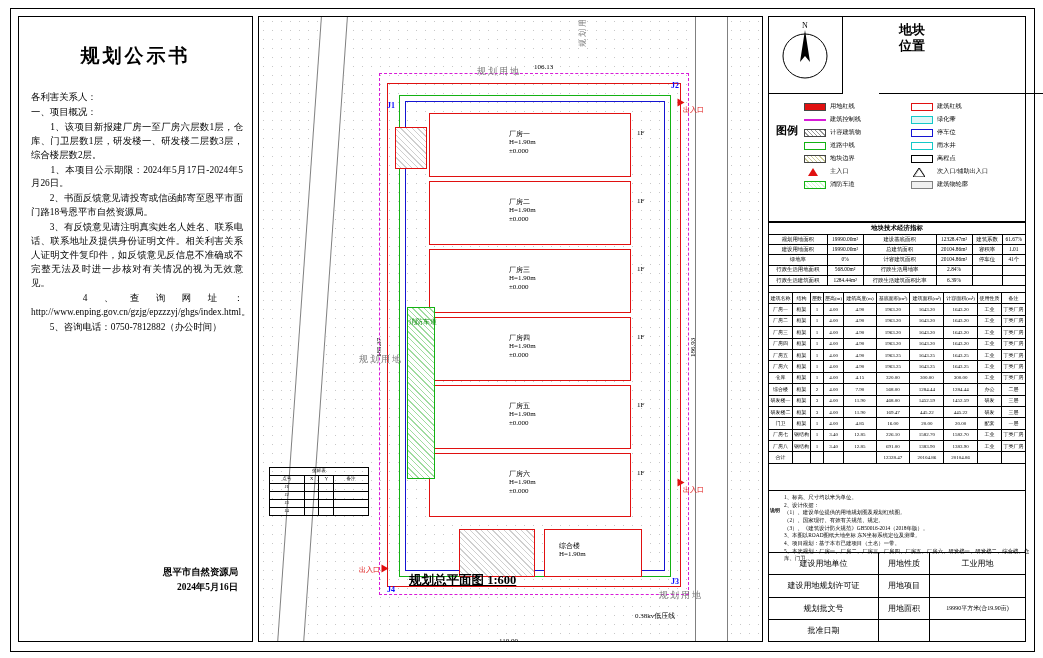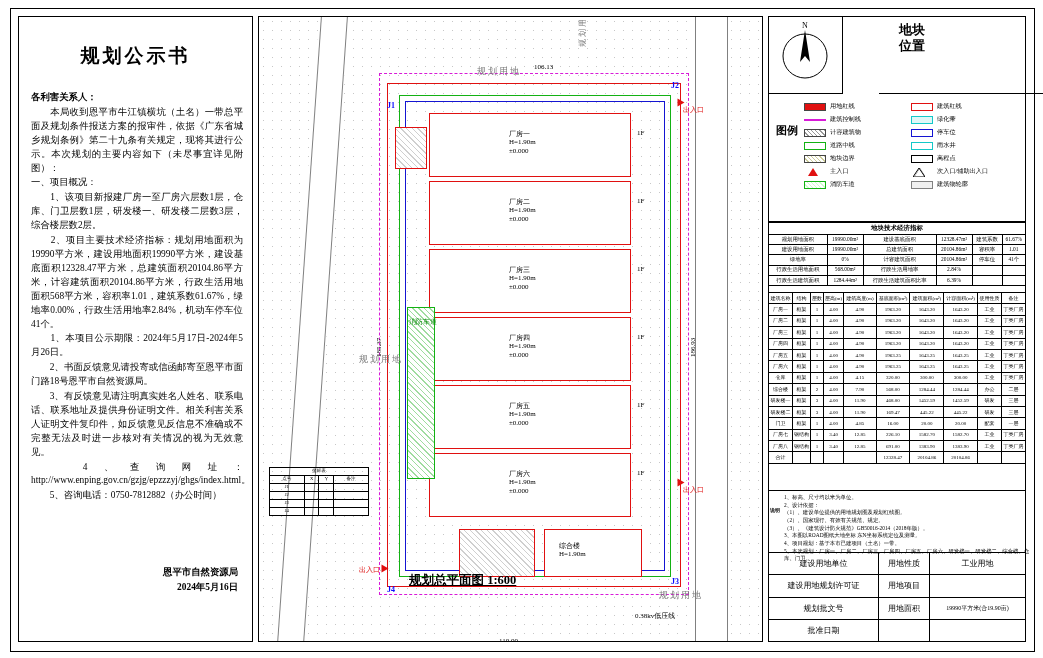--- a/index.html
+++ b/index.html
@@ -65,25 +65,23 @@
 </style>
 </head>
 <body>
 
 <div id="root">
   <div class="frame"></div>
 
   <div class="panel" id="left">
     <div class="title">规划公示书</div>
     <div class="body">
-      <p style="font-weight:bold">各利害关系人：</p>
-      <p>　　本局收到恩平市牛江镇横坑（土名）一带总平面及规划条件报送方案的报审件，依据《广东省城乡规划条例》第二十九条有关规定，现将其进行公示。本次规划的主要内容如下（未尽事宜详见附图）：</p>
+      <p style="font-weight:normal">各利害关系人：</p>
       <p>一、项目概况：</p>
       <p>　　1、该项目新报建厂房一至厂房六层数1层，仓库、门卫层数1层，研发楼一、研发楼二层数3层，综合楼层数2层。</p>
-      <p>　　2、项目主要技术经济指标：规划用地面积为19990平方米，建设用地面积19990平方米，建设基底面积12328.47平方米，总建筑面积20104.86平方米，计容建筑面积20104.86平方米，行政生活用地面积568平方米，容积率1.01，建筑系数61.67%，绿地率0.00%，行政生活用地率2.84%，机动车停车位41个。</p>
       <p>　　1、本项目公示期限：2024年5月17日-2024年5月26日。</p>
       <p>　　2、书面反馈意见请投寄或信函邮寄至恩平市面门路18号恩平市自然资源局。</p>
       <p>　　3、有反馈意见请注明真实姓名人姓名、联系电话、联系地址及提供身份证明文件。相关利害关系人证明文件复印件，如反馈意见反信息不准确或不完整无法及时进一步核对有关情况的视为无效意见。</p>
       <p>　　4、查询网址：http://www.enping.gov.cn/gzjg/epzzzyj/ghgs/index.html。</p>
       <p>　　5、咨询电话：0750-7812882（办公时间）</p>
     </div>
     <div class="sign">
       <div>恩平市自然资源局</div>
       <div>2024年5月16日</div>
     </div>

